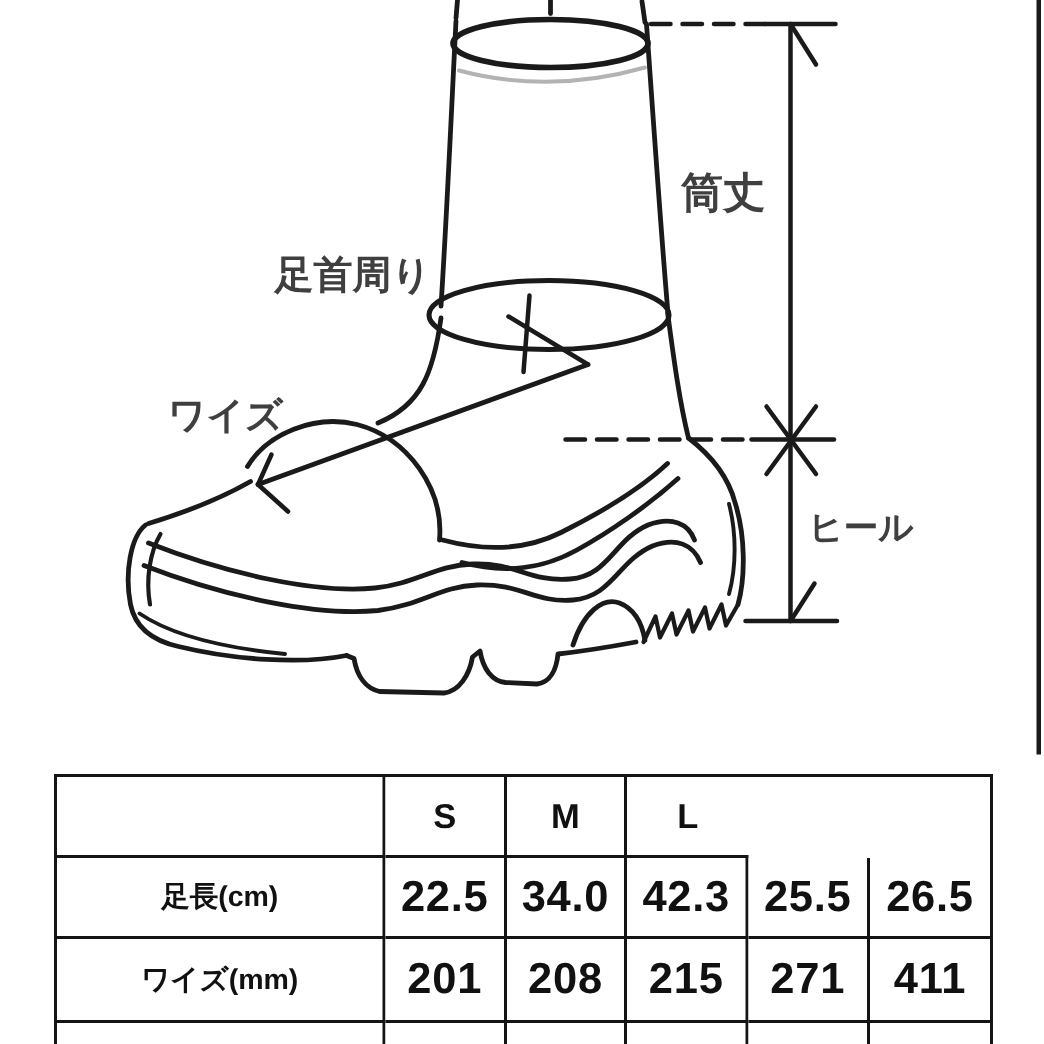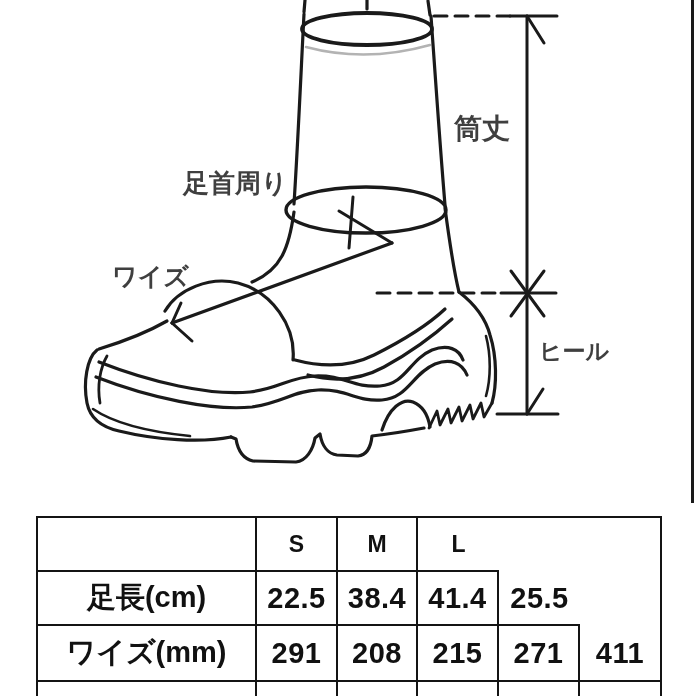--- a/index.html
+++ b/index.html
@@ -38,21 +38,21 @@
   }
   .t-cell:last-child{border-right:none;}
   .t-row:last-child .t-cell{border-bottom:none;}
   .c-label{width:219px;}
   .c-size{width:81px;}
   .c-size.w80{width:80px;}
   .hdr .t-cell{height:54px;font-size:23px;font-weight:700;}
   .dr .t-cell{height:54px;}
   .dr.r2 .t-cell{height:56px;text-align:center;}
   .dr.r3 .t-cell{height:60px;}
-  .row-label{font-size:29px;font-weight:700;}
+  .row-label{font-size:19px;font-weight:700;}
   .val{font-size:29px;font-weight:700;letter-spacing:0.5px;}
 </style>
 </head>
 <body>
 
 <div id="drawing">
   <svg width="696" height="516" viewBox="0 0 696 516" xmlns="http://www.w3.org/2000/svg">
 
     <g fill="none" stroke="#1a1a1a" stroke-width="3.2" stroke-linecap="round" stroke-linejoin="round">
 
@@ -134,27 +134,28 @@
 <div id="size-table">
     <div class="t-row hdr">
       <div class="t-cell c-label"></div>
       <div class="t-cell c-size">S</div>
       <div class="t-cell c-size w80">M</div>
       <div class="t-cell c-size">L</div>
     </div>
     <div class="t-row dr r1">
       <div class="t-cell c-label row-label">足長(cm)</div>
       <div class="t-cell val c-size">22.5</div>
-      <div class="t-cell val c-size w80">38.4</div>
-      <div class="t-cell val c-size">41.4</div>
+      <div class="t-cell val c-size w80">34.0</div>
+      <div class="t-cell val c-size">42.3</div>
       <div class="t-cell val c-size">25.5</div>
+      <div class="t-cell val c-size w80">26.5</div>
     </div>
     <div class="t-row dr r2">
       <div class="t-cell c-label row-label">ワイズ(mm)</div>
-      <div class="t-cell val c-size">291</div>
+      <div class="t-cell val c-size">201</div>
       <div class="t-cell val c-size w80">208</div>
       <div class="t-cell val c-size">215</div>
       <div class="t-cell val c-size">271</div>
       <div class="t-cell val c-size w80">411</div>
     </div>
     <div class="t-row dr r3">
       <div class="t-cell c-label row-label"></div>
       <div class="t-cell val c-size"></div>
       <div class="t-cell val c-size w80"></div>
       <div class="t-cell val c-size"></div>

